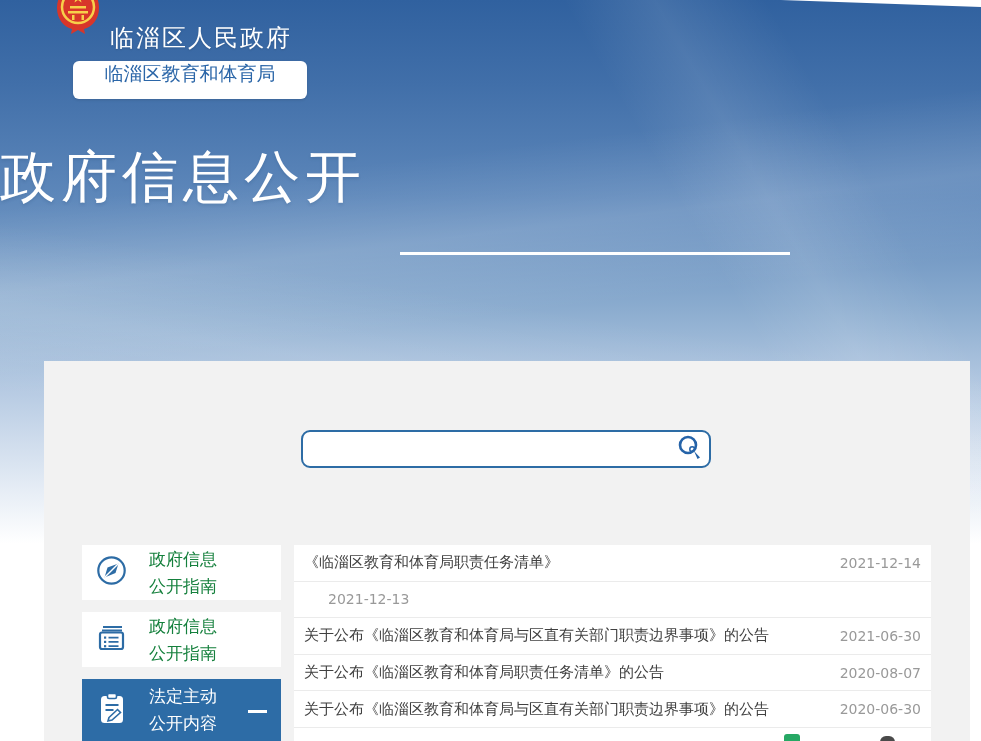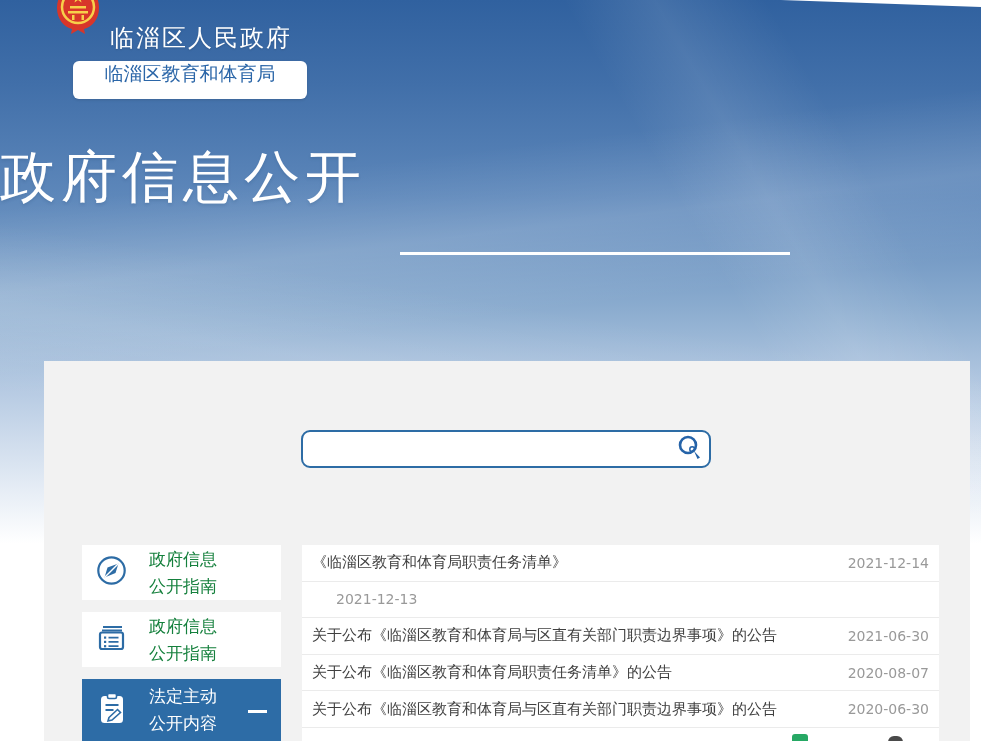--- a/index.html
+++ b/index.html
@@ -48,21 +48,21 @@
 
   
   .side-item { position:absolute; left:82px; width:199px; height:55px; background:#fff;
     display:flex; align-items:center; padding-left:14px; cursor:pointer; }
   .side-item .txt { margin-left:22px; font-size:17px; line-height:27px; color:#15803d; }
   .side-item.active { background:#2d6ca6; }
   .side-item.active .txt { color:#fff; }
   .minus-bar { position:absolute; right:14px; top:31px; width:19px; height:3px; background:#fff; }
 
   
-  .article-list { position:absolute; left:302px; top:545px; width:637px; height:196px; background:#fff; }
+  .article-list { position:absolute; left:294px; top:545px; width:637px; height:196px; background:#fff; }
   .article-row { height:36.6px; display:flex; align-items:center; justify-content:space-between;
     padding:0 10px; border-bottom:1px solid #ebebeb; cursor:pointer; }
   .article-title { font-size:15px; color:#404040; white-space:nowrap; overflow:hidden; }
   .article-date { font-size:14px; color:#999; margin-left:24px; flex-shrink:0; }
   .share-green { position:absolute; left:490px; top:189px; width:16px; height:14px;
     background:#26a864; border-radius:3px; }
   .share-dark { position:absolute; left:586px; top:191px; width:15px; height:12px;
     background:#4a4a4a; border-radius:6px 6px 2px 2px; }
 </style>
 </head>

